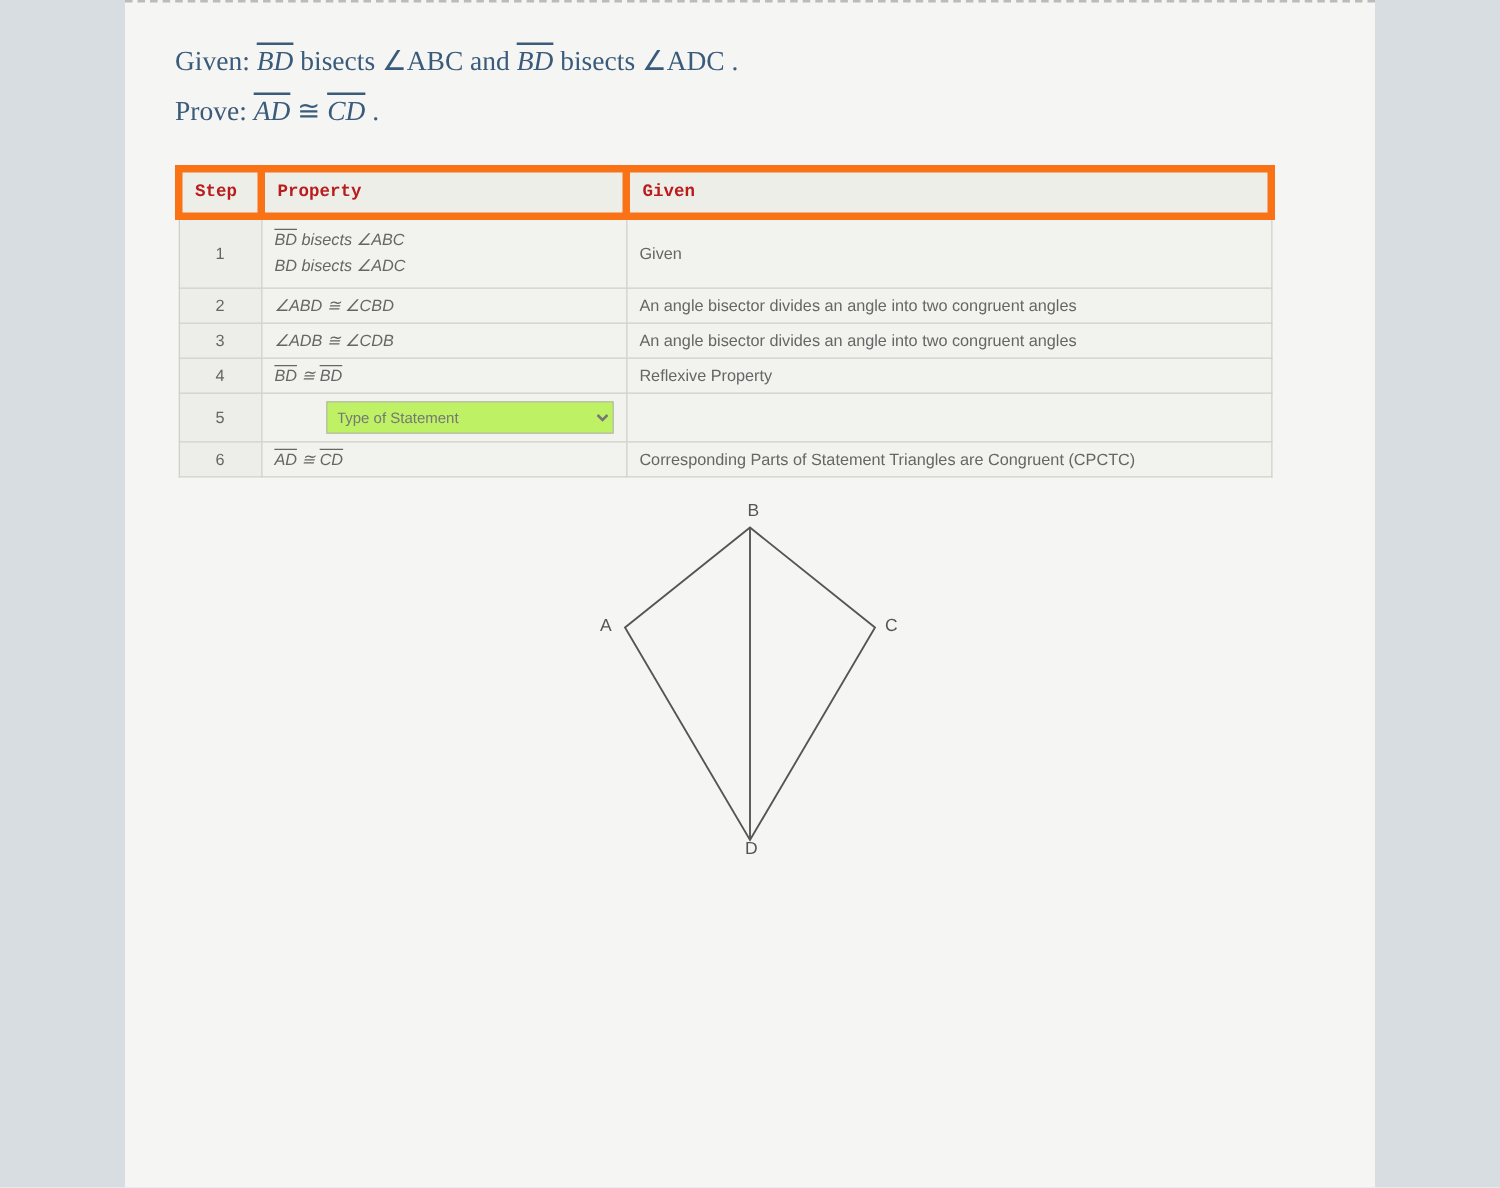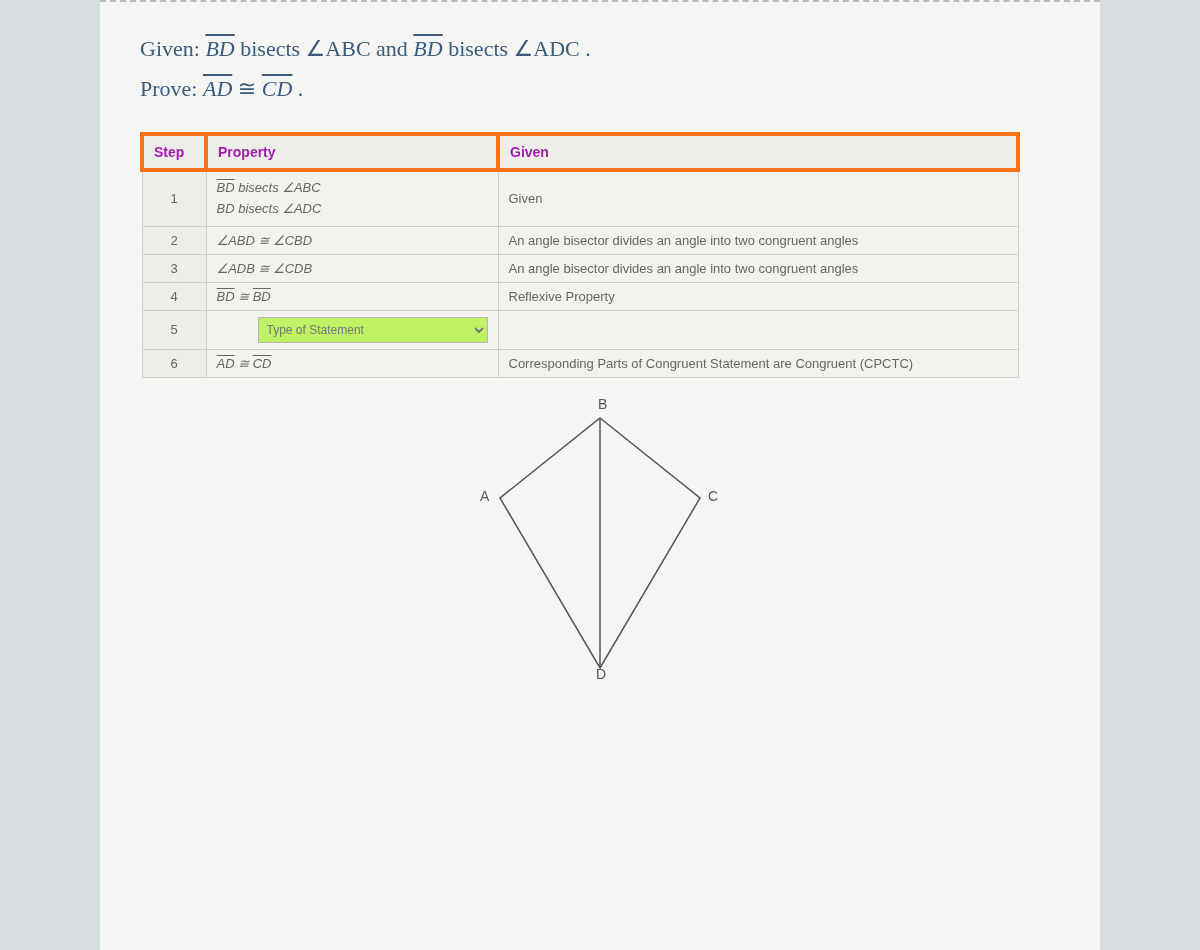--- a/index.html
+++ b/index.html
@@ -46,24 +46,25 @@
   }
   table.proof {
     border-collapse: collapse;
     width: 880px;
     font-family: Arial, sans-serif;
   }
   table.proof th {
     text-align: left;
     font-weight: bold;
     font-size: 14px;
-    color: #a21caf;
+    color: #b91c1c;
     padding: 8px 10px;
-    border: 4px solid #f97316;
+    border: 6px solid #f97316;
     background: #eeeee8;
+    font-family: Liberation Mono, monospace;
   }
   table.proof td {
     border: 1px solid #d0d0ca;
     padding: 6px 10px;
     font-size: 13px;
     color: #666;
     vertical-align: middle;
     background: #f2f2ee;
   }
   table.proof td.stepcell {
@@ -200,21 +201,21 @@
           <td class="reasoncell"></td>
         </tr>
 
         <tr>
           <td class="stepcell">6</td>
           <td class="stmtcell">
             <span class="overline">AD</span>
             <span class="cong"></span>
             <span class="overline">CD</span>
           </td>
-          <td class="reasoncell">Corresponding Parts of Congruent Statement are Congruent (CPCTC)</td>
+          <td class="reasoncell">Corresponding Parts of Statement Triangles are Congruent (CPCTC)</td>
         </tr>
       </tbody>
     </table>
 
     <div class="diagram">
       <svg viewBox="0 0 300 280">
         <polygon points="150,20 250,100 150,270 50,100" fill="none" stroke="#555" stroke-width="1.5"></polygon>
         <line x1="150" y1="20" x2="150" y2="270" stroke="#555" stroke-width="1.5"></line>
       </svg>
       <div class="vlabel" style="left:148px; top:-2px;">B</div>

